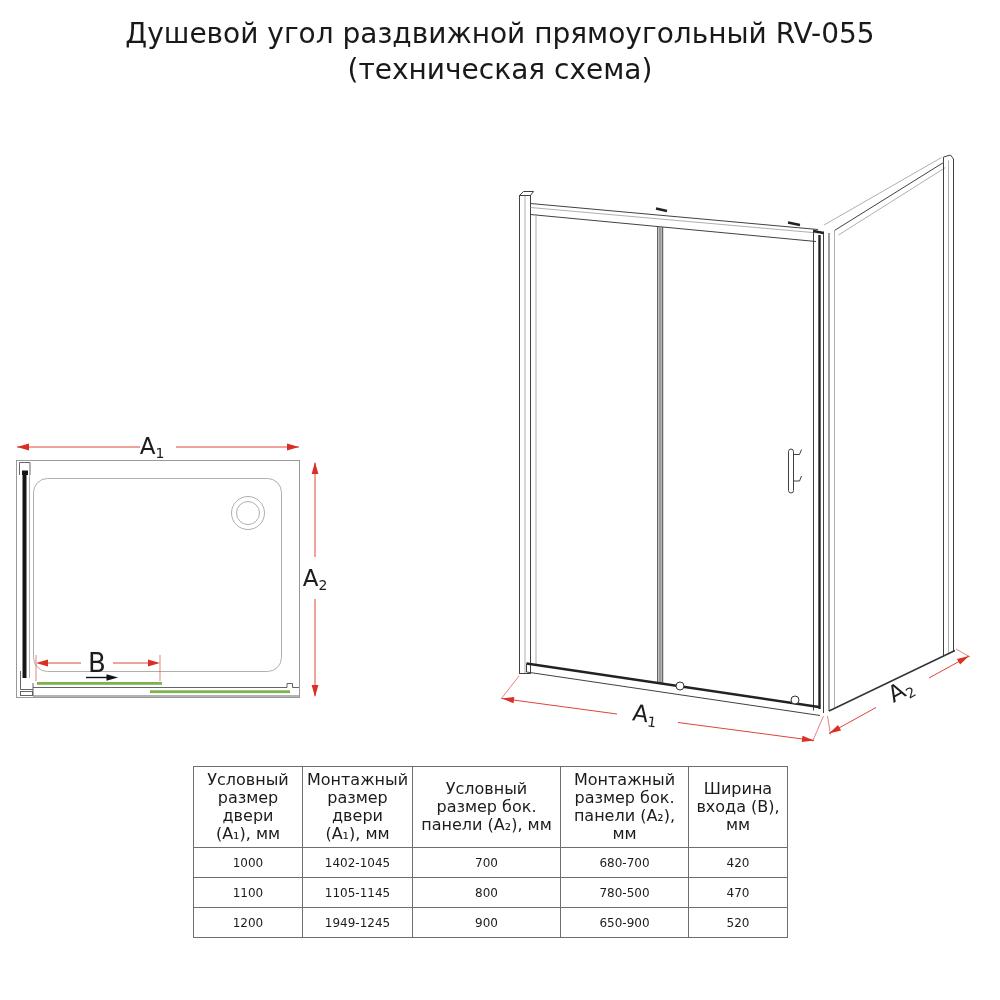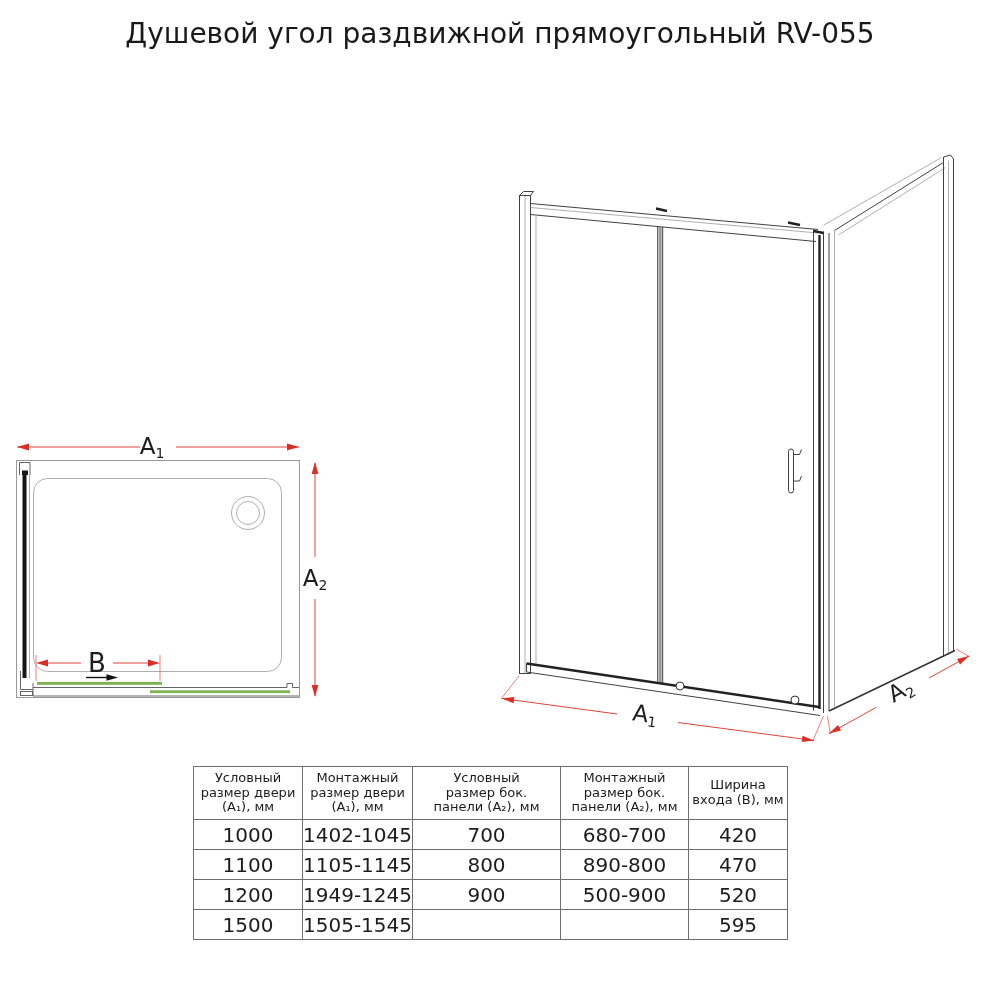--- a/index.html
+++ b/index.html
@@ -38,31 +38,32 @@
   .dir{stroke:#111;stroke-width:1.4;}
   .dir-fill{fill:#111;stroke:none;}
   
   .size-table{
     position:absolute;left:193px;top:766px;border-collapse:collapse;table-layout:fixed;
     background:#fff;
   }
   .size-table th,.size-table td{
     border:1px solid #6e6e6e;text-align:center;vertical-align:middle;font-weight:400;
   }
-  .size-table th{font-size:13px;line-height:1.13;padding:4px 1px;height:34px;}
+  .size-table th{font-size:16px;line-height:1.13;padding:4px 1px;height:34px;}
   .size-table th span{display:block;}
-  .size-table td{font-size:20px;height:27px;padding:1px 0;}
+  .size-table td{font-size:12px;height:27px;padding:1px 0;}
 </style>
 </head>
 <body>
 
 <div class="page">
 
   <div class="title">
     <div>Душевой угол раздвижной прямоугольный RV-055</div>
+    <div>(техническая схема)</div>
   </div>
 
   <svg style="left:0;top:420px;" width="340" height="300" viewBox="0 420 340 300">
 
     <g>
       <rect class="thin-gray outer" x="16.5" y="460.5" width="283" height="237"></rect>
       <rect class="thin-gray" x="33.5" y="478.5" width="248" height="193" rx="14"></rect>
       <circle class="thin-gray" cx="248" cy="513" r="16.5"></circle>
       <circle class="thin-gray" cx="248" cy="513" r="11.5"></circle>
     </g>
@@ -236,33 +237,26 @@
         <td>1000</td>
           <td>1402-1045</td>
           <td>700</td>
           <td>680-700</td>
           <td>420</td>
       </tr>
       <tr>
         <td>1100</td>
           <td>1105-1145</td>
           <td>800</td>
-          <td>890-800</td>
+          <td>780-500</td>
           <td>470</td>
       </tr>
       <tr>
         <td>1200</td>
           <td>1949-1245</td>
           <td>900</td>
-          <td>500-900</td>
+          <td>650-900</td>
           <td>520</td>
-      </tr>
-      <tr>
-        <td>1500</td>
-          <td>1505-1545</td>
-          <td></td>
-          <td></td>
-          <td>595</td>
       </tr>
     </tbody>
   </table>
 
 </div>
 
 </body></html>

